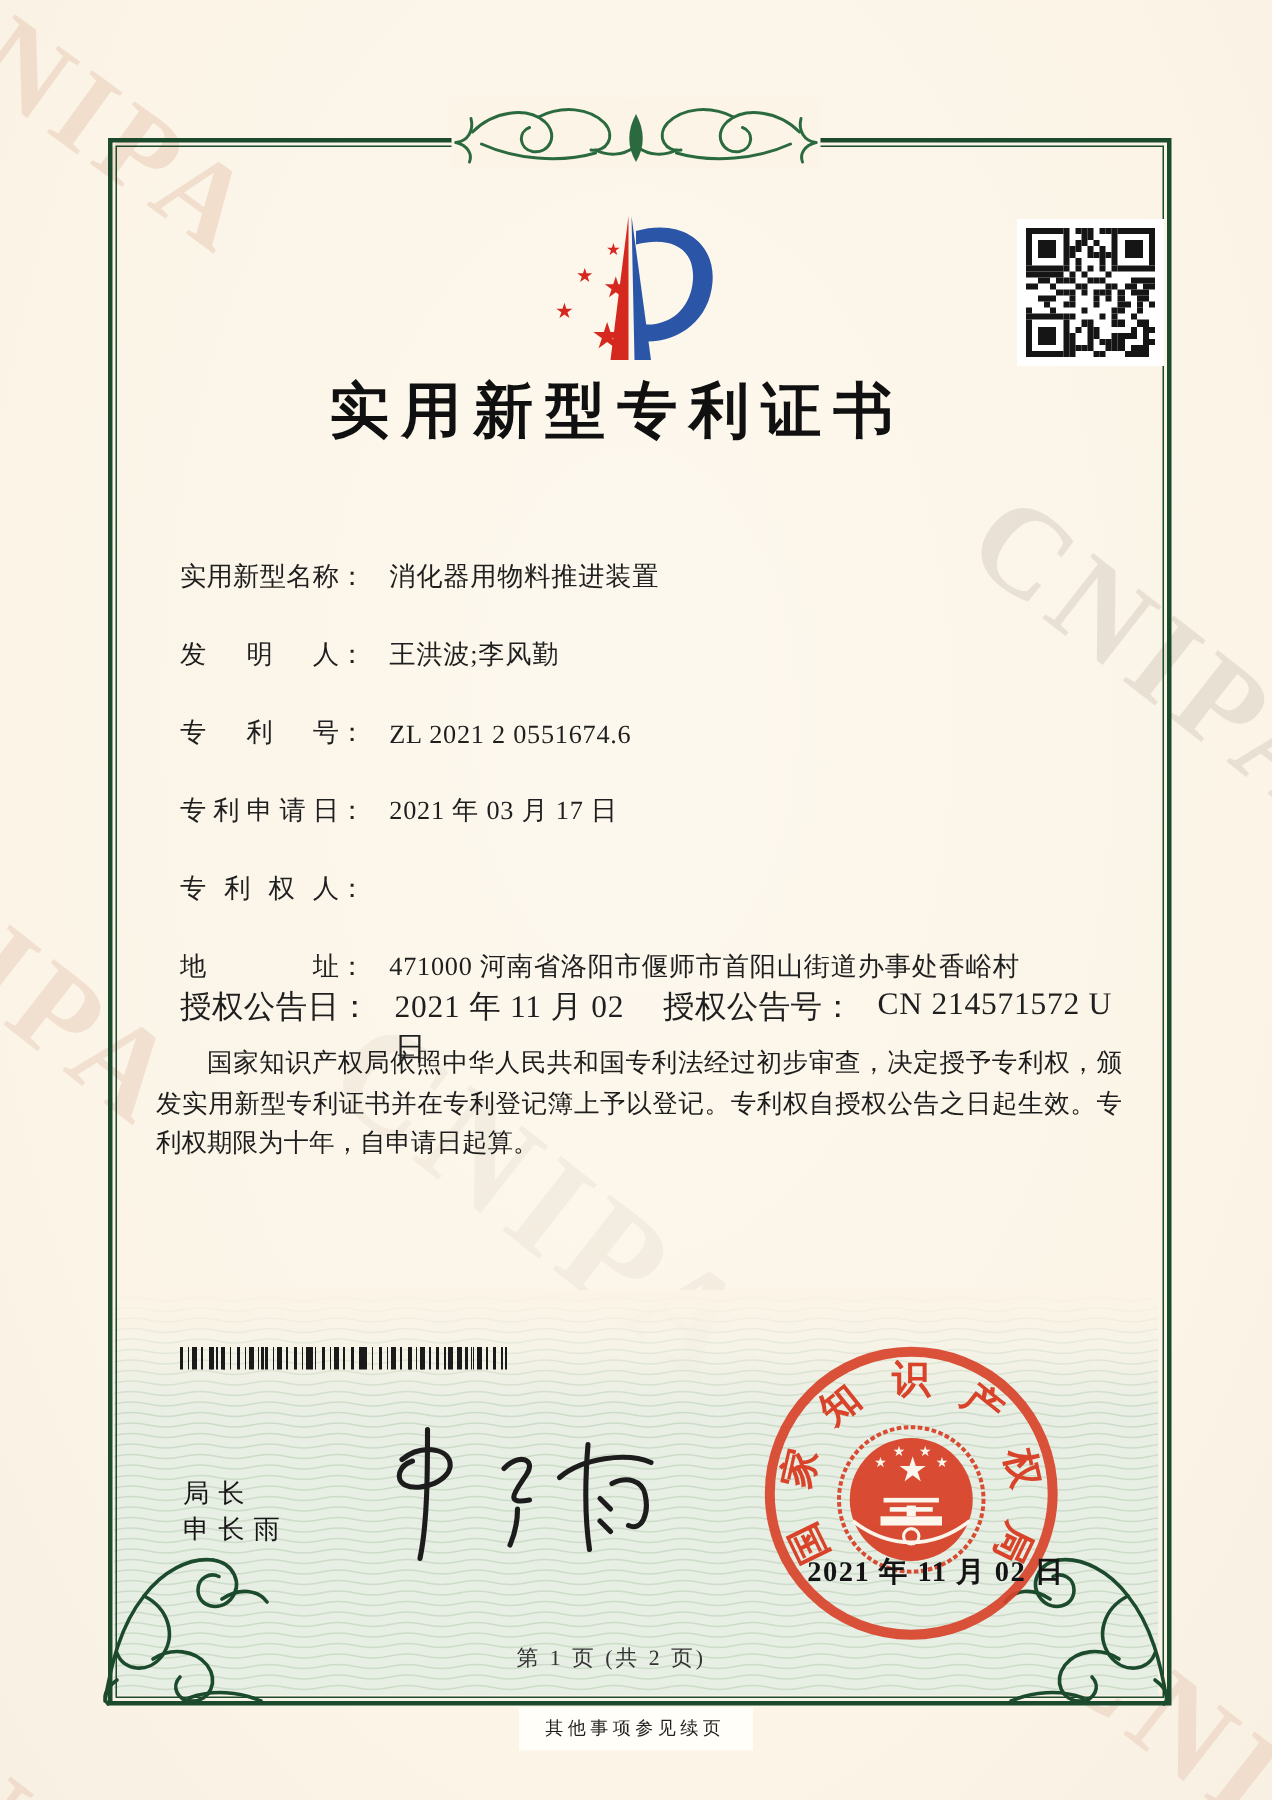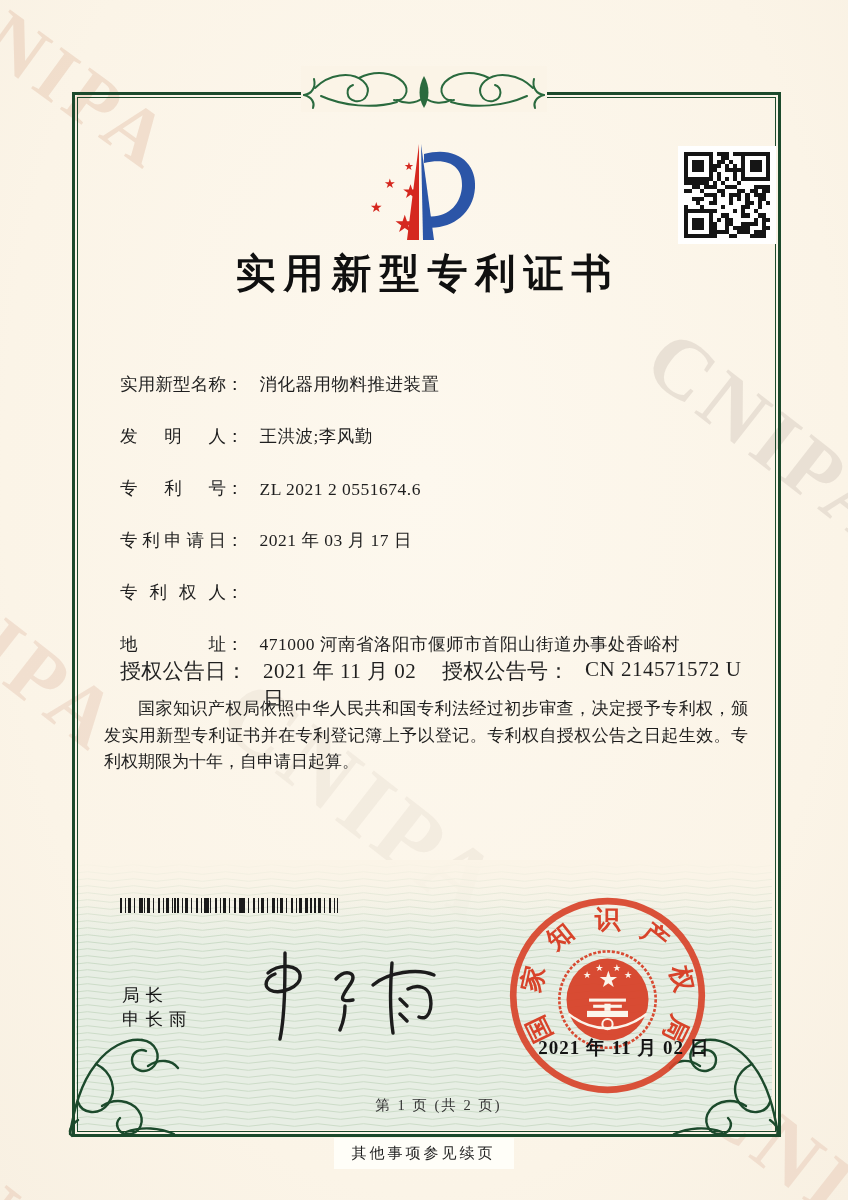--- a/index.html
+++ b/index.html
@@ -28,21 +28,21 @@
   .ornament svg{display:block;}
   .orn-stroke{fill:none;stroke:#2a6a3e;stroke-width:2;stroke-linecap:round;}
   .orn-dark{fill:none;stroke:#1c4a2c;stroke-width:2.4;stroke-linecap:round;}
   .cert-no{position:absolute;left:118px;top:147px;font-size:17px;letter-spacing:3px;color:#2a2a2a;}
   .logo{position:absolute;left:344px;top:132px;width:150px;height:120px;}
   .qr{position:absolute;left:678px;top:146px;width:98px;height:98px;background:#fff;}
   .qr-grid{position:absolute;left:6px;top:6px;width:86px;height:86px;display:grid;
     grid-template-columns:repeat(21,1fr);grid-template-rows:repeat(21,1fr);}
   .qr-cell{background:transparent;}
   .qr-cell.on{background:#151515;}
-  .title{position:absolute;left:76px;width:703px;top:246px;text-align:center;
+  .title{position:absolute;left:60px;width:703px;top:246px;text-align:center;
     font-size:40px;font-weight:bold;letter-spacing:8px;color:#101010;}
   .fields{position:absolute;left:120px;top:344px;width:616px;}
   .field-row{display:flex;height:52px;align-items:flex-end;padding-top:8px;box-sizing:border-box;
     font-size:17.5px;color:#1f1f1f;}
   .field-label{width:106px;text-align:justify;text-align-last:justify;flex:none;}
   .field-colon{flex:none;}
   .field-value{margin-left:16px;letter-spacing:.5px;}
   .grant-row{position:absolute;left:120px;top:657px;width:630px;display:flex;font-size:21px;color:#1f1f1f;}
   .grant-left{display:flex;width:322px;flex:none;}
   .grant-right{display:flex;}
@@ -54,24 +54,24 @@
       repeating-linear-gradient(90deg,#1a1a1a 0 2px,transparent 2px 5px,#1a1a1a 5px 6px,transparent 6px 8px,#1a1a1a 8px 11px,transparent 11px 14px,#1a1a1a 14px 15px,transparent 15px 19px),
       repeating-linear-gradient(90deg,transparent 0 21px,#1a1a1a 21px 23px,transparent 23px 29px,#1a1a1a 29px 30px,transparent 30px 33px);}
   .signer-role{position:absolute;left:122px;top:973px;font-size:17.5px;letter-spacing:6px;color:#161616;margin-top:10px;}
   .signer-name{position:absolute;left:122px;top:1007px;font-size:17.5px;letter-spacing:6px;color:#161616;}
   .signature{position:absolute;left:240px;top:942px;width:210px;height:102px;}
   .signature path{fill:none;stroke:#1c1c1c;stroke-width:3.4;stroke-linecap:round;stroke-linejoin:round;}
   .seal{position:absolute;left:505px;top:893px;width:205px;height:205px;}
   .seal-char{font-size:25px;font-weight:bold;fill:#d8432a;font-family:"Liberation Serif",serif;}
   .seal-date{position:absolute;left:524px;top:1035px;width:200px;text-align:center;
     font-size:19px;font-weight:bold;letter-spacing:1px;color:#141414;}
-  .page-info{position:absolute;left:87px;width:703px;top:1096px;text-align:center;
+  .page-info{position:absolute;left:56px;width:703px;top:1096px;text-align:center;
     font-size:14.5px;letter-spacing:2px;color:#333;}
   .note-wrap{position:absolute;left:72px;width:703px;top:1138px;text-align:center;}
-  .note{display:inline-block;background:#fffef8;padding:6px 18px;font-size:15px;letter-spacing:3px;color:#1f1f1f;}
+  .note{display:inline-block;background:#fffef8;padding:6px 18px;font-size:12px;letter-spacing:3px;color:#1f1f1f;}
 </style>
 </head>
 <body>
 
 <div class="page">
 
   <div class="wm" style="left:-30px;top:-44px;font-size:78px;transform:rotate(36deg);color:rgba(226,190,168,.42);">CNIPA</div>
   <div class="wm" style="left:688px;top:310px;font-size:84px;transform:rotate(38deg);color:rgba(210,200,188,.45);">CNIPA</div>
   <div class="wm" style="left:-88px;top:516px;font-size:84px;transform:rotate(38deg);color:rgba(228,192,172,.40);">CNIPA</div>
   <div class="wm" style="left:268px;top:656px;font-size:96px;transform:rotate(38deg);color:rgba(214,202,188,.22);">CNIPA</div>

